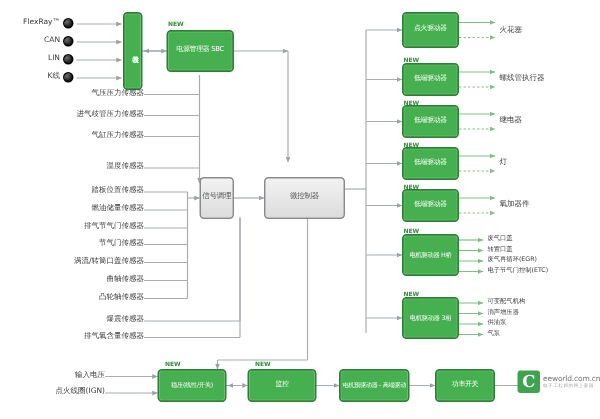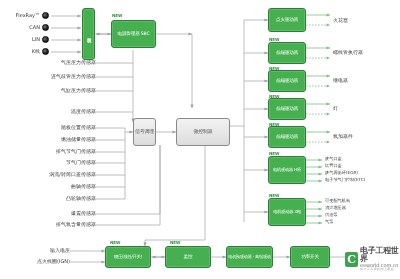--- a/index.html
+++ b/index.html
@@ -313,19 +313,18 @@
     <span>电机驱动器 3相</span>
   </div>
   <div class="label left" style="left:325px;top:199px;width:75px;font-size:4.2px;">可变配气机构</div>
   <div class="label left" style="left:325px;top:206px;width:75px;font-size:4.2px;">消声增压器</div>
   <div class="label left" style="left:325px;top:213px;width:75px;font-size:4.2px;">供油泵</div>
   <div class="label left" style="left:325px;top:220px;width:75px;font-size:4.2px;">气泵</div>
 
   <div class="logo" style="left:345px;top:247px;">
     <div class="mark">C</div>
     <div class="wordmark">
-      <div class="wm-cn">电子工程世界</div>
       <div class="wm-en">eeworld.com.cn</div>
       <div class="wm-sub">电子工程师的网上家园</div>
     </div>
   </div>
 
 </div>
 
 </body></html>

